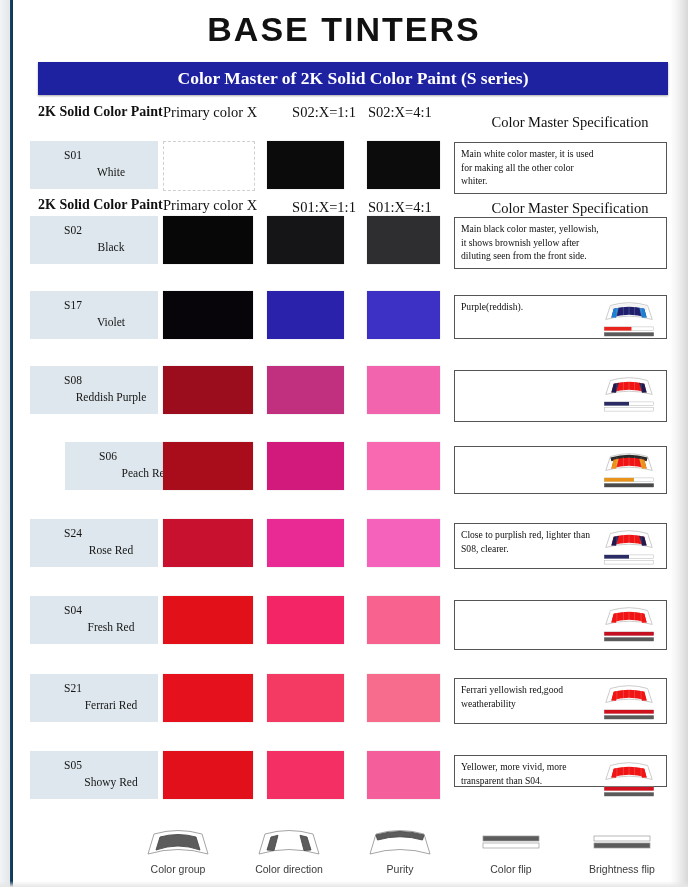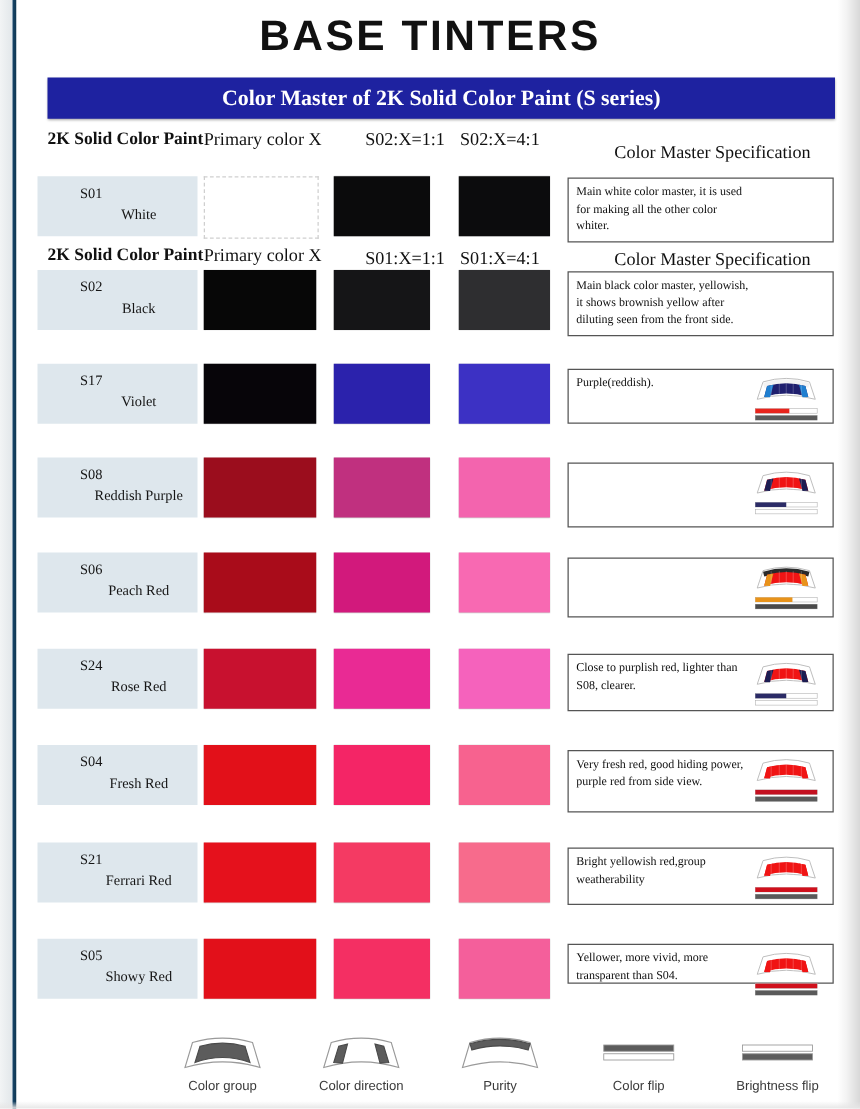--- a/index.html
+++ b/index.html
@@ -255,21 +255,21 @@
               <line x1="37" y1="7.5" x2="37" y2="20.5" stroke="#ffffff" stroke-width="0.35" opacity="0.55"></line>
               <line x1="44" y1="7.5" x2="44" y2="20.5" stroke="#ffffff" stroke-width="0.35" opacity="0.55"></line>
             </svg><svg viewBox="0 0 62 12" width="58" height="11" class="bars">
               <rect x="4" y="1" width="54" height="4" fill="#ffffff" stroke="#b0b0b0" stroke-width="0.5"></rect>
               <rect x="4" y="1" width="27" height="4" fill="#2b2b66"></rect>
               <rect x="4" y="7" width="54" height="4" fill="#ffffff" stroke="#b0b0b0" stroke-width="0.5"></rect>
             </svg></span>
         </div>
       </div>
       <div class="row" style="top: 442px;">
-        <div class="name-cell" style="top: 0px;">
+        <div class="name-cell" style="top: 0px; margin-left: 35px;">
           <span class="code">S06</span>
           <span class="nm">Peach Red</span>
         </div>
         <div class="swatch sw1" style="top: 0px; background: rgb(169, 12, 26);"></div>
         <div class="swatch sw2" style="top: 0px; background: rgb(210, 25, 124);"></div>
         <div class="swatch sw3" style="top: 0px; background: rgb(248, 105, 178);"></div>
         <div class="spec" style="top: 4px; height: 48px;">
           <span class="fan-wrap"><svg viewBox="0 0 62 28" width="58" height="26" class="fan">
               <path d="M6 22 L11 7 Q31 1 51 7 L56 22 Q31 15 6 22 Z" fill="#ffffff" stroke="#b9b9b9" stroke-width="0.8"></path>
               <path d="M11 8 Q31 2 51 8 L50 12 Q31 6.5 12 12 Z" fill="#2a2a2a"></path>
@@ -319,21 +319,20 @@
       </div>
       <div class="row" style="top: 596px;">
         <div class="name-cell" style="top: 0px;">
           <span class="code">S04</span>
           <span class="nm">Fresh Red</span>
         </div>
         <div class="swatch sw1" style="top: 0px; background: rgb(226, 16, 25);"></div>
         <div class="swatch sw2" style="top: 0px; background: rgb(244, 37, 102);"></div>
         <div class="swatch sw3" style="top: 0px; background: rgb(247, 98, 143);"></div>
         <div class="spec" style="top: 4px; height: 50px;">
-          <span class="spec-text">Very fresh red, good hiding power, purple red from side view.</span>
           <span class="fan-wrap"><svg viewBox="0 0 62 28" width="58" height="26" class="fan">
               <path d="M6 22 L11 7 Q31 1 51 7 L56 22 Q31 15 6 22 Z" fill="#ffffff" stroke="#b9b9b9" stroke-width="0.8"></path>
               <path d="M11 8 Q31 2 51 8 L50 12 Q31 6.5 12 12 Z" fill="#ffffff"></path>
               <path d="M12 20 L14.5 10.5 Q31 6 47.5 10.5 L50 20 Q31 14 12 20 Z" fill="#f01414"></path>
               <path d="M12 20 L14.5 10.5 L20 9.4 L17 20.2 Z" fill="#f01414"></path>
               <path d="M45 20.2 L42 9.4 L47.5 10.5 L50 20 Z" fill="#f01414"></path>
               <line x1="18" y1="7.5" x2="18" y2="20.5" stroke="#ffffff" stroke-width="0.35" opacity="0.55"></line>
               <line x1="25" y1="7.5" x2="25" y2="20.5" stroke="#ffffff" stroke-width="0.35" opacity="0.55"></line>
               <line x1="31" y1="7.5" x2="31" y2="20.5" stroke="#ffffff" stroke-width="0.35" opacity="0.55"></line>
               <line x1="37" y1="7.5" x2="37" y2="20.5" stroke="#ffffff" stroke-width="0.35" opacity="0.55"></line>
@@ -348,21 +347,21 @@
       </div>
       <div class="row" style="top: 674px;">
         <div class="name-cell" style="top: 0px;">
           <span class="code">S21</span>
           <span class="nm">Ferrari Red</span>
         </div>
         <div class="swatch sw1" style="top: 0px; background: rgb(229, 17, 28);"></div>
         <div class="swatch sw2" style="top: 0px; background: rgb(244, 58, 99);"></div>
         <div class="swatch sw3" style="top: 0px; background: rgb(247, 107, 140);"></div>
         <div class="spec" style="top: 4px; height: 46px;">
-          <span class="spec-text">Bright yellowish red,group weatherability</span>
+          <span class="spec-text">Ferrari yellowish red,good weatherability</span>
           <span class="fan-wrap"><svg viewBox="0 0 62 28" width="58" height="26" class="fan">
               <path d="M6 22 L11 7 Q31 1 51 7 L56 22 Q31 15 6 22 Z" fill="#ffffff" stroke="#b9b9b9" stroke-width="0.8"></path>
               <path d="M11 8 Q31 2 51 8 L50 12 Q31 6.5 12 12 Z" fill="#ffffff"></path>
               <path d="M12 20 L14.5 10.5 Q31 6 47.5 10.5 L50 20 Q31 14 12 20 Z" fill="#f01414"></path>
               <path d="M12 20 L14.5 10.5 L20 9.4 L17 20.2 Z" fill="#f01414"></path>
               <path d="M45 20.2 L42 9.4 L47.5 10.5 L50 20 Z" fill="#f01414"></path>
               <line x1="18" y1="7.5" x2="18" y2="20.5" stroke="#ffffff" stroke-width="0.35" opacity="0.55"></line>
               <line x1="25" y1="7.5" x2="25" y2="20.5" stroke="#ffffff" stroke-width="0.35" opacity="0.55"></line>
               <line x1="31" y1="7.5" x2="31" y2="20.5" stroke="#ffffff" stroke-width="0.35" opacity="0.55"></line>
               <line x1="37" y1="7.5" x2="37" y2="20.5" stroke="#ffffff" stroke-width="0.35" opacity="0.55"></line>

